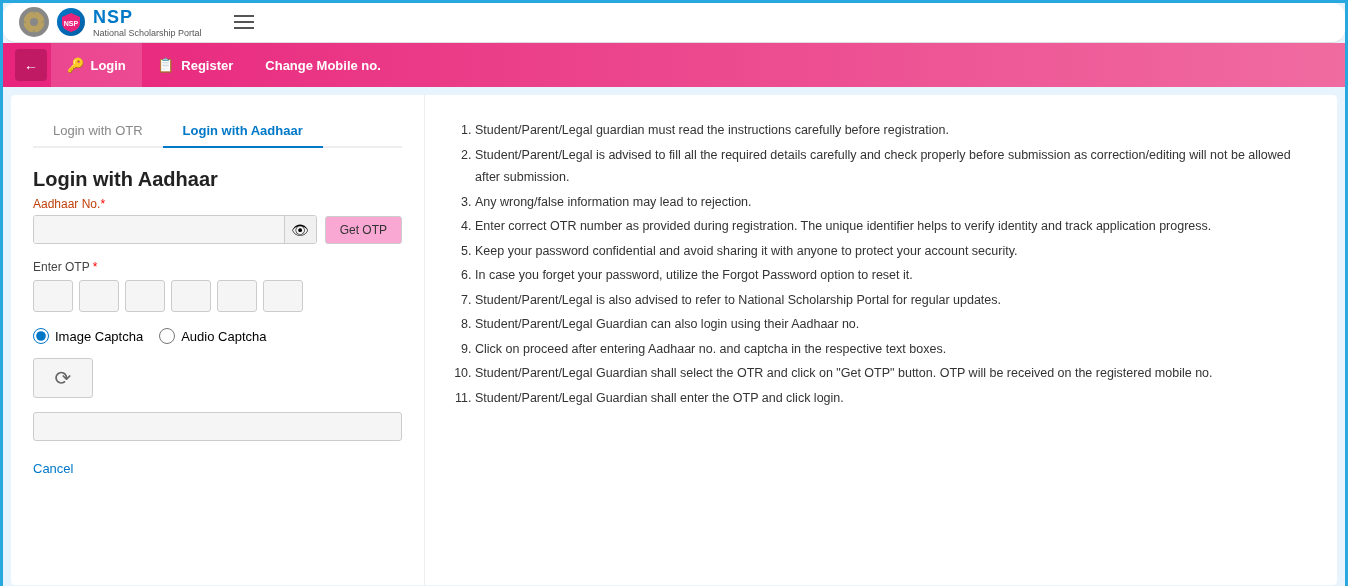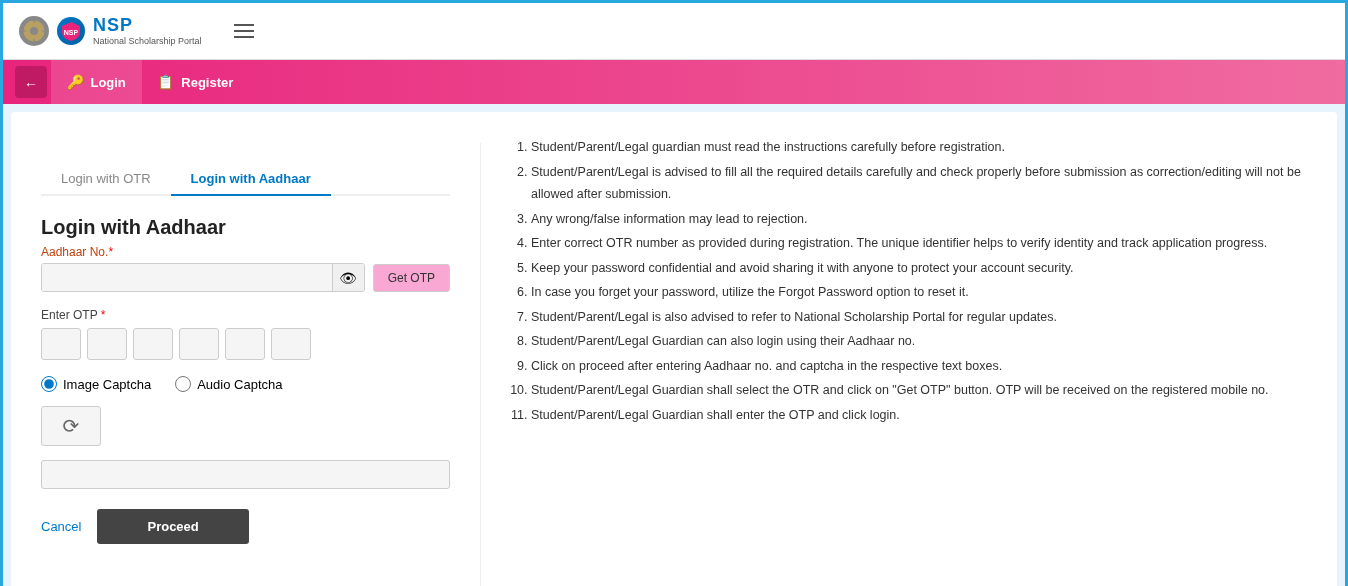--- a/index.html
+++ b/index.html
@@ -9,26 +9,27 @@
       background: #e8f4fd;
       border: 3px solid #29a8e0;
       min-height: 586px;
       width: 1348px;
       overflow: hidden;
     }
 
     
     .top-header {
       background: #fff;
-      height: 57px;
+      height: 40px;
       display: flex;
       align-items: center;
       padding: 0 16px;
       border-bottom: 1px solid #ddd;
       position: relative;
+      border-radius: 13px;
     }
     .top-header .logo-area {
       display: flex;
       align-items: center;
       gap: 8px;
     }
     .logo-emblem {
       width: 30px;
       height: 30px;
       background: #888;
@@ -141,24 +142,23 @@
     .main-content {
       display: flex;
       background: #fff;
       margin: 8px;
       border-radius: 4px;
       min-height: 490px;
     }
 
     
     .left-panel {
-      width: 470px;
-      padding: 20px 30px;
+      width: 414px;
+      padding: 20px 22px;
       border-right: 1px solid #eee;
-      margin-top: 31px;
     }
 
     
     .login-tabs {
       display: flex;
       border-bottom: 2px solid #eee;
       margin-bottom: 20px;
     }
     .login-tab {
       padding: 8px 20px;
@@ -264,21 +264,21 @@
       border: 1px solid #ccc;
       border-radius: 3px;
       background: #f5f5f5;
       text-align: center;
       font-size: 14px;
       outline: none;
     }
 
     .captcha-type-row {
       display: flex;
-      gap: 24px;
+      gap: 16px;
       margin-bottom: 14px;
       align-items: center;
     }
     .radio-label {
       display: flex;
       align-items: center;
       gap: 6px;
       font-size: 13px;
       cursor: pointer;
     }
@@ -406,20 +406,23 @@
 <div class="pink-nav">
   <button class="back-btn">←</button>
   <div class="nav-tab active">
     <span class="tab-icon">🔑</span>
     <span>Login</span>
   </div>
   <div class="nav-tab">
     <span class="tab-icon">📋</span>
     <span>Register</span>
   </div>
+  <div class="nav-tab">
+    <span>Change Mobile no.</span>
+  </div>
 </div>
 
 <div class="main-content">
 
   <div class="left-panel">
     
     <div class="login-tabs">
       <div class="login-tab">
         <span>Login with OTR</span>
       </div>
@@ -477,23 +480,20 @@
       <span class="refresh-icon">⟳</span>
     </div>
 
     
     <input type="text" class="captcha-code-input" style="">
 
     
     <div class="form-actions">
       <button class="cancel-btn">
         <span>Cancel</span>
-      </button>
-      <button class="proceed-btn">
-        <span>Proceed</span>
       </button>
     </div>
   </div>
 
   <div class="right-panel">
     <ol class="tips-list">
       <li>Student/Parent/Legal guardian must read the instructions carefully before registration.</li>
       <li>Student/Parent/Legal is advised to fill all the required details carefully and check properly before submission as correction/editing will not be allowed after submission.</li>
       <li>Any wrong/false information may lead to rejection.</li>
       <li>Enter correct OTR number as provided during registration. The unique identifier helps to verify identity and track application progress.</li>

